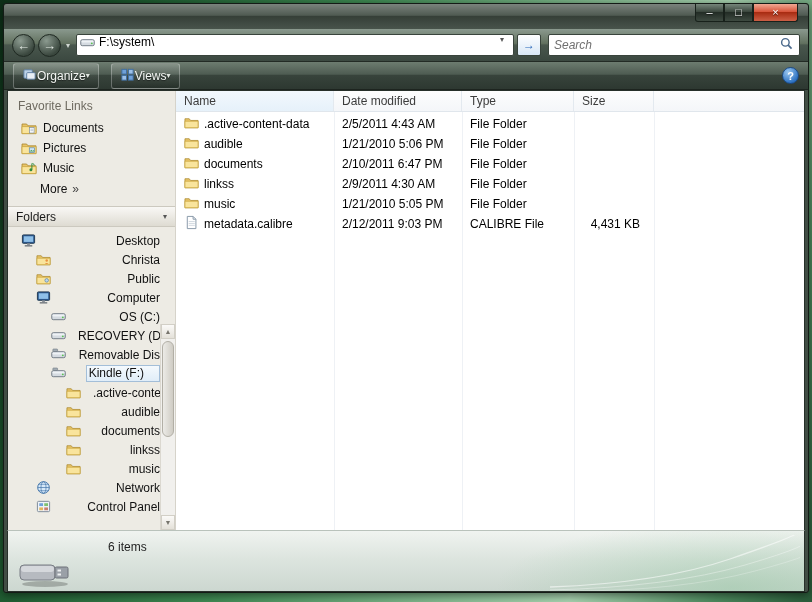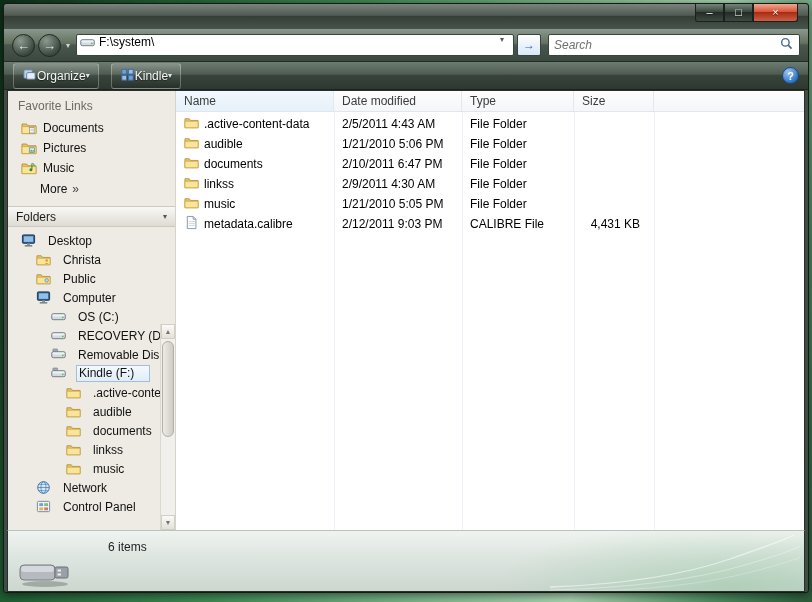--- a/index.html
+++ b/index.html
@@ -70,21 +70,21 @@
   .fav-title { color:#6e6a60; padding:8px 10px 5px; }
   .fav-item { display:flex; align-items:center; gap:6px; padding:2px 4px 2px 13px; color:#111; height:20px; }
   .fav-item .ic, .titem .ic { width:16px; height:16px; flex:none; display:flex; align-items:center; justify-content:center; }
   .more-link { display:flex; align-items:center; gap:5px; padding:4px 4px 3px 32px; color:#111; }
   .more-link .chev { color:#444; }
   .foldersbar { margin-top:7px; height:21px; flex:none;
     background: linear-gradient(#f9f8f5,#dedbd2); border-top:1px solid #ccc9bf; border-bottom:1px solid #ccc9bf;
     display:flex; align-items:center; justify-content:space-between; padding:0 8px; color:#1a1a1a; }
   .foldersbar .chev { font-size:8px; color:#555; }
   .tree { flex:1; padding:4px 15px 0 0; overflow:hidden; position:relative; }
-  .titem { display:flex; align-items:center; gap:12px; height:19px; white-space:nowrap; color:#111; }
+  .titem { display:flex; align-items:center; gap:12px; height:19px; white-space:nowrap; color:#111;justify-content:space-between; }
   .titem .lbl { overflow:hidden; }
   .titem.selected .lbl { border:1px solid #a3bed8; background:linear-gradient(#f4f9fd,#e0edf8);
     border-radius:0; padding:0 15px 1px 2px; margin-left:-2px; }
   .vscroll { position:absolute; right:0; top:233px; bottom:0; width:15px;
     background:#f1f0ed; border-left:1px solid #dbd8d0; }
   .varrow { height:15px; display:flex; align-items:center; justify-content:center;
     font-size:7px; color:#77756d; background:linear-gradient(#fbfaf8,#e4e1d9); border:1px solid #d2cfc6; }
   .varrow.down { position:absolute; bottom:0; left:0; right:0; }
   .vthumb { position:absolute; left:1px; right:1px; top:17px; height:96px;
     background:linear-gradient(90deg,#ecebe7,#cfccc4); border:1px solid #b2afa6; border-radius:7px; }
@@ -156,21 +156,21 @@
       <span>Organize</span>
       <span class="chev">▾</span>
     </div>
     <div class="tbtn">
       <span><svg width="15" height="15" viewBox="0 0 16 16">
             <rect x="2" y="2.5" width="5" height="5" fill="#6fa0d8" stroke="#3f6ea0"></rect>
             <rect x="9" y="2.5" width="5" height="5" fill="#9cc0e8" stroke="#3f6ea0"></rect>
             <rect x="2" y="9" width="5" height="5" fill="#9cc0e8" stroke="#3f6ea0"></rect>
             <rect x="9" y="9" width="5" height="5" fill="#6fa0d8" stroke="#3f6ea0"></rect>
           </svg></span>
-      <span>Kindle</span>
+      <span>Views</span>
       <span class="chev">▾</span>
     </div>
     <div class="helpbtn">?</div>
   </div>
 
   <div class="inner">
     <div class="main">
       <div class="sidebar">
         <div class="fav-title">Favorite Links</div>
         <div>

